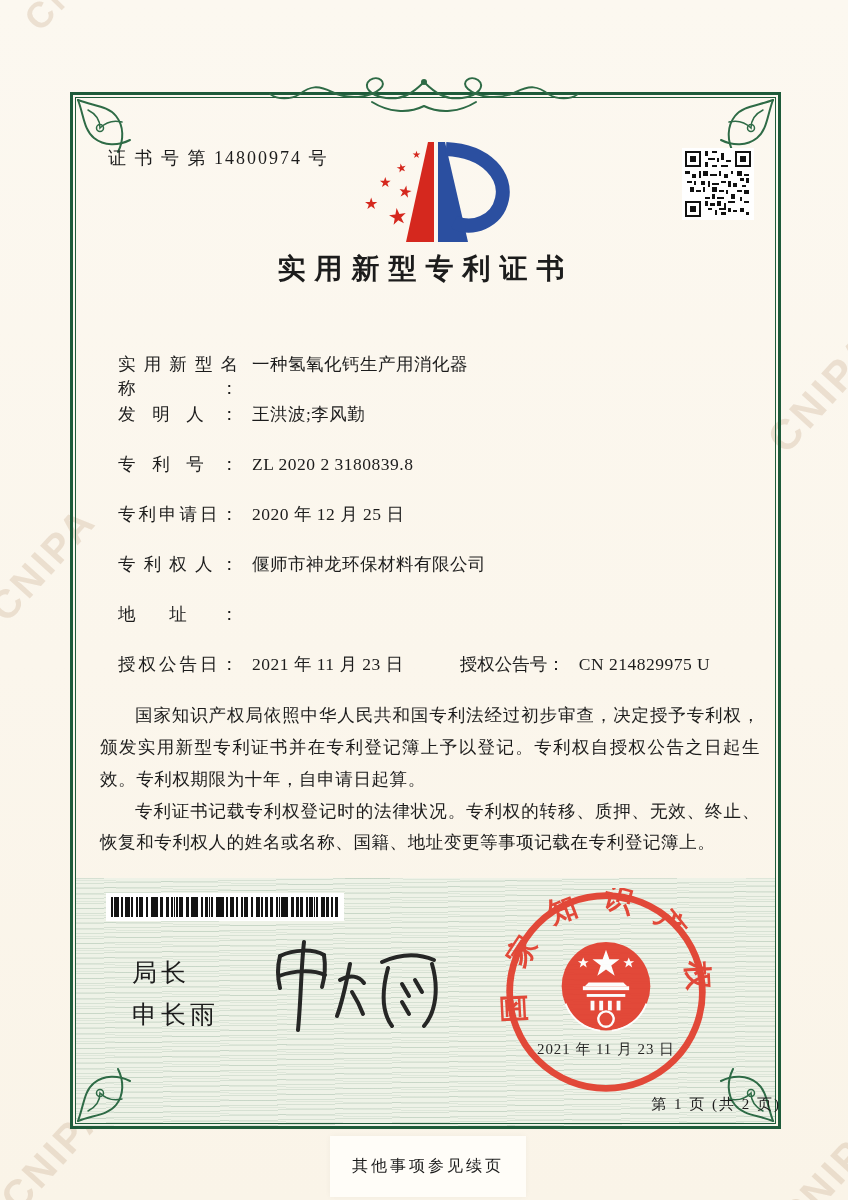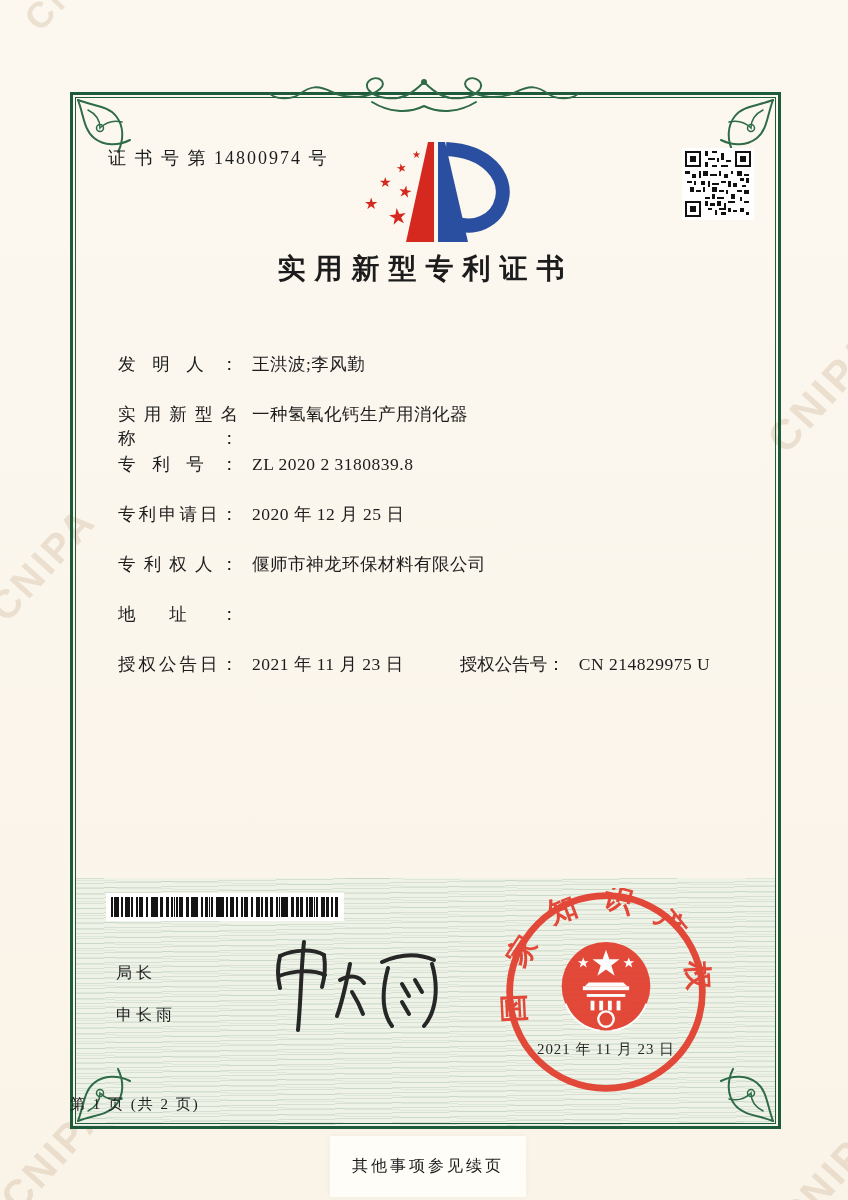--- a/index.html
+++ b/index.html
@@ -43,24 +43,24 @@
     font-size:17.5px;line-height:1.82;letter-spacing:.6px;text-align:justify;}
   .paras p{margin:0;text-indent:2em;}
   .barcode-box{position:absolute;left:106px;top:893px;background:#fff;padding:4px 5px;z-index:3;}
   .barcode{
     width:228px;height:20px;
     background:
       repeating-linear-gradient(90deg,#141414 0 2px,transparent 2px 5px),
       repeating-linear-gradient(90deg,#141414 0 1px,transparent 1px 7px),
       repeating-linear-gradient(90deg,transparent 0 3px,#141414 3px 6px,transparent 6px 13px);
   }
-  .officer{position:absolute;left:116px;top:952px;z-index:3;font-size:16px;letter-spacing:4px;line-height:42px;}
+  .officer{position:absolute;left:132px;top:952px;z-index:3;font-size:25px;letter-spacing:4px;line-height:42px;}
   .sig{position:absolute;left:252px;top:926px;z-index:4;}
   .seal{position:absolute;left:500px;top:888px;width:212px;height:212px;z-index:4;}
-  .page-num{position:absolute;left:70px;top:1095px;width:711px;text-align:left;font-size:15px;letter-spacing:2px;z-index:3;}
+  .page-num{position:absolute;left:70px;top:1095px;width:711px;text-align:right;font-size:15px;letter-spacing:2px;z-index:3;}
   .note{
     position:absolute;left:330px;top:1136px;z-index:3;background:#fffdf8;
     padding:20px 22px;font-size:16px;letter-spacing:3px;box-shadow:0 0 6px rgba(0,0,0,.04);
   }
   .ornament-top{position:absolute;left:252px;top:72px;z-index:3;}
   .corner{position:absolute;z-index:3;}
   .corner.tl{left:74px;top:96px;}
   .corner.tr{right:71px;top:96px;transform:scaleX(-1);}
   .corner.bl{left:74px;bottom:75px;transform:scaleY(-1);}
   .corner.br{right:71px;bottom:75px;transform:scale(-1,-1);}
@@ -213,26 +213,26 @@
         <rect x="27" y="27" width="1" height="1"></rect>
           <rect x="16" y="27" width="2" height="1"></rect>
       </g>
     </svg>
   </div>
 
   <div class="title">实用新型专利证书</div>
 
   <div class="fields">
     <div class="frow">
+      <span class="flabel">实用新型名称：</span>
+      <span class="fvalue">一种氢氧化钙生产用消化器</span>
+    </div>
+    <div class="frow">
       <span class="flabel">发明人：</span>
       <span class="fvalue">王洪波;李风勤</span>
-    </div>
-    <div class="frow">
-      <span class="flabel">实用新型名称：</span>
-      <span class="fvalue">一种氢氧化钙生产用消化器</span>
     </div>
     <div class="frow">
       <span class="flabel">专利号：</span>
       <span class="fvalue">ZL 2020 2 3180839.8</span>
     </div>
     <div class="frow">
       <span class="flabel">专利申请日：</span>
       <span class="fvalue">2020 年 12 月 25 日</span>
     </div>
     <div class="frow">
@@ -243,20 +243,24 @@
       <span class="flabel">地址：</span>
     </div>
     <div class="frow">
       <span class="flabel">授权公告日：</span>
       <span class="fvalue">2021 年 11 月 23 日</span>
       <span class="flabel2">授权公告号：</span>
       <span class="fvalue">CN 214829975 U</span>
     </div>
   </div>
 
+  <div class="paras">
+    <p>国家知识产权局依照中华人民共和国专利法经过初步审查，决定授予专利权，颁发实用新型专利证书并在专利登记簿上予以登记。专利权自授权公告之日起生效。专利权期限为十年，自申请日起算。</p>
+    <p>专利证书记载专利权登记时的法律状况。专利权的转移、质押、无效、终止、恢复和专利权人的姓名或名称、国籍、地址变更等事项记载在专利登记簿上。</p>
+  </div>
 
   <div class="barcode-box">
     <div class="barcode"></div>
   </div>
 
   <div class="officer">
     <div>局长</div>
     <div>申长雨</div>
   </div>
 

